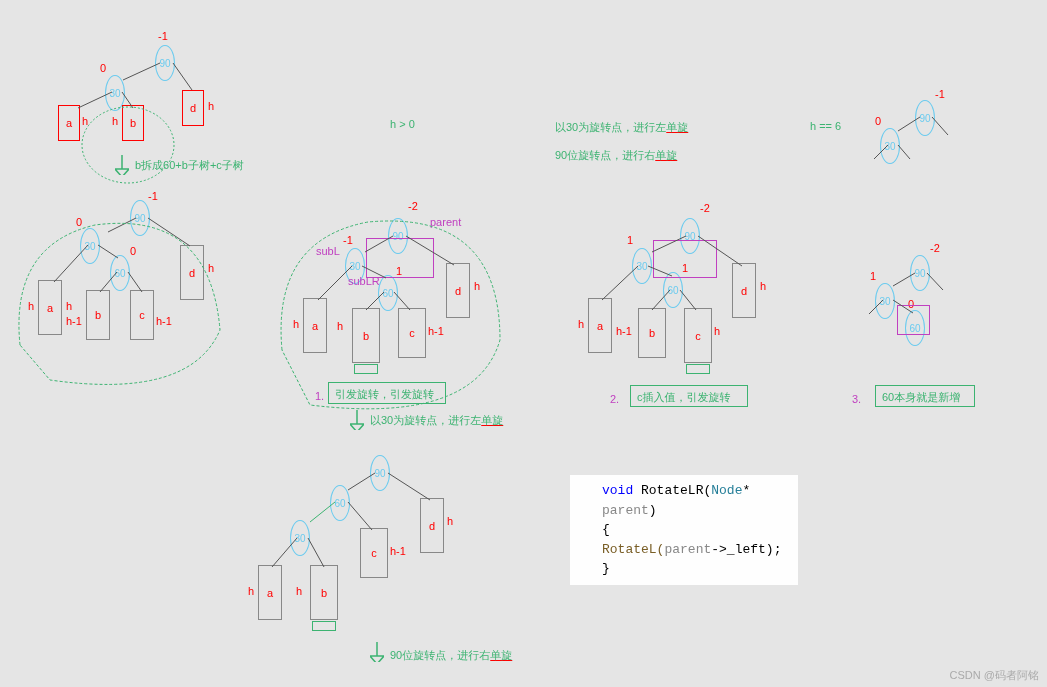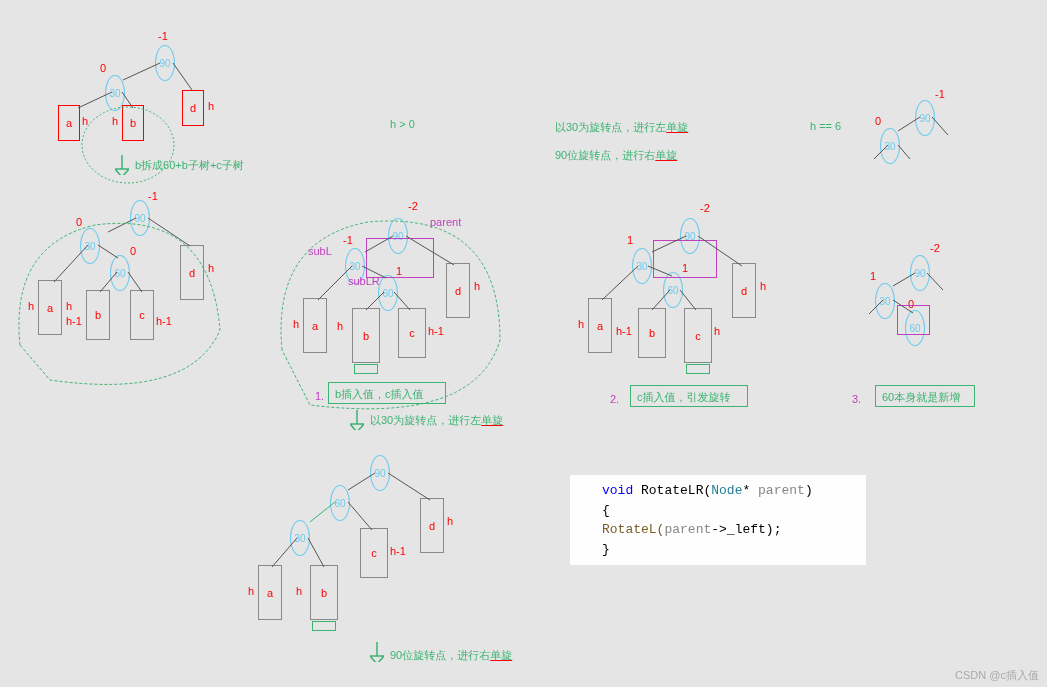--- a/index.html
+++ b/index.html
@@ -114,21 +114,21 @@
   <line x1="72" y1="22" x2="88" y2="40" stroke="#555"></line>
   <line x1="28" y1="50" x2="14" y2="64" stroke="#555"></line>
   <line x1="38" y1="50" x2="50" y2="64" stroke="#555"></line>
 </svg>
 
 <div class="node-circle" style="left:388px; top:218px;">90</div>
 <div class="bal" style="left:408px; top:200px;">-2</div>
 <div class="txt-magenta" style="left:430px; top:216px;">parent</div>
 <div class="node-circle" style="left:345px; top:248px;">30</div>
 <div class="bal" style="left:343px; top:234px;">-1</div>
-<div class="txt-magenta" style="left:308px; top:245px;">subL</div>
+<div class="txt-magenta" style="left:316px; top:245px;">subL</div>
 <div class="node-circle" style="left:378px; top:275px;">60</div>
 <div class="bal" style="left:396px; top:265px;">1</div>
 <div class="txt-magenta" style="left:348px; top:275px;">subLR</div>
 <div class="mag-box" style="left:366px; top:238px; width:68px; height:40px;"></div>
 
 <div class="gray-box" style="left:303px; top:298px; width:24px; height:55px;">
       <span>a</span>
     </div>
 <div class="txt-red" style="left:293px; top:318px;">h</div>
 <div class="gray-box" style="left:352px; top:308px; width:28px; height:55px;">
@@ -150,21 +150,21 @@
   <line x1="126" y1="36" x2="174" y2="65" stroke="#555"></line>
   <line x1="72" y1="66" x2="38" y2="100" stroke="#555"></line>
   <line x1="82" y1="66" x2="106" y2="78" stroke="#555"></line>
   <line x1="104" y1="92" x2="86" y2="110" stroke="#555"></line>
   <line x1="114" y1="92" x2="130" y2="110" stroke="#555"></line>
   <path d="M 2 150 Q -8 40 88 22 Q 220 10 220 140 Q 195 225 30 205 Z" fill="none" stroke="#3cb371" stroke-dasharray="3,2"></path>
 </svg>
 
 <div class="txt-magenta" style="left:315px; top:390px;">1.</div>
 <div class="green-box" style="left:328px; top:382px; width:118px; height:22px;"></div>
-<div class="txt-green" style="left:335px; top:387px;">b插入值，c插入值</div>
+<div class="txt-green" style="left:335px; top:387px;">引发旋转，引发旋转</div>
 <div class="arrow-down" style="left:350px; top:410px;">
   <svg>
         <path d="M7 0 L7 14 L0 14 L7 22 L14 14 L7 14" fill="none" stroke="#3cb371" stroke-width="1.5"></path>
       </svg>
 </div>
 <div class="txt-green" style="left:370px; top:413px;">以30为旋转点，进行左<span class="underline">单旋</span></div>
 
 <div class="node-circle" style="left:680px; top:218px;">90</div>
 <div class="bal" style="left:700px; top:202px;">-2</div>
 <div class="node-circle" style="left:632px; top:248px;">30</div>
@@ -254,22 +254,22 @@
   <line x1="78" y1="88" x2="94" y2="117" stroke="#555"></line>
 </svg>
 
 <div class="arrow-down" style="left:370px; top:642px;">
   <svg>
         <path d="M7 0 L7 14 L0 14 L7 22 L14 14 L7 14" fill="none" stroke="#3cb371" stroke-width="1.5"></path>
       </svg>
 </div>
 <div class="txt-green" style="left:390px; top:648px;">90位旋转点，进行右<span class="underline">单旋</span></div>
 
-<div class="code" style="left:570px; top:475px; width:296px;padding-left:32px;">
+<div class="code" style="left:570px; top:475px; width:228px;padding-left:32px;">
   <div><span class="kw">void</span><span> RotateLR(</span><span class="ty">Node</span><span>* </span><span class="pr">parent</span><span>)</span></div>
   <div>{</div>
   <div><span class="fn">    RotateL(</span><span class="pr">parent</span><span>-&gt;_left);</span></div>
   <div>}</div>
 </div>
 
-<div class="watermark">CSDN @c插入值</div>
+<div class="watermark">CSDN @码者阿铭</div>
 
 </div>
 
 </body></html>

